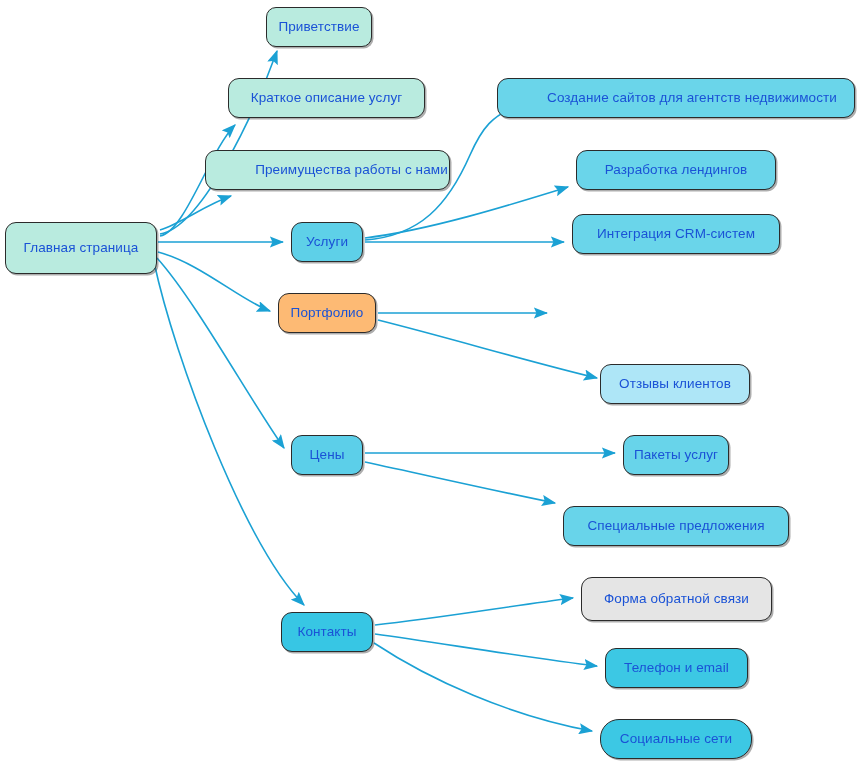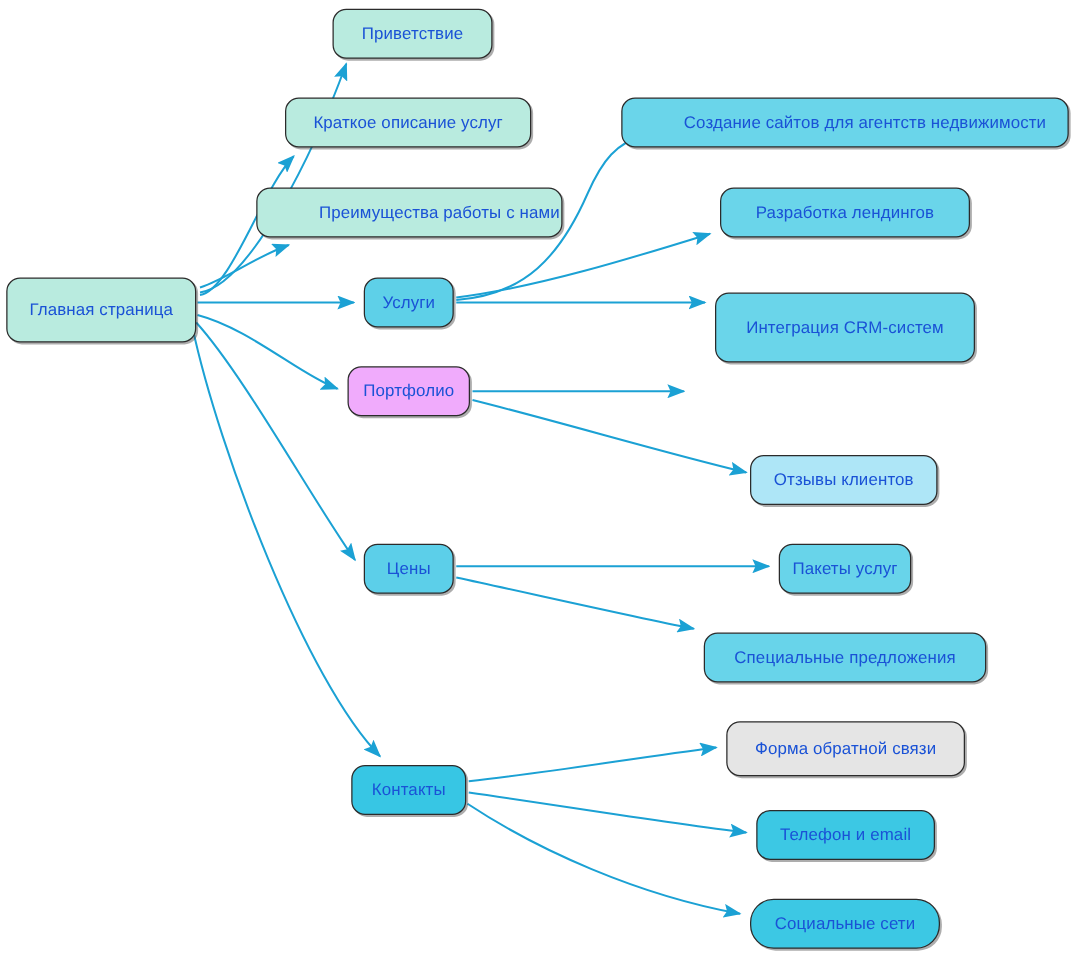--- a/index.html
+++ b/index.html
@@ -83,42 +83,42 @@
         <path d="M 375,625 C 440,618 510,606 573,598" fill="none" stroke="#1ba1d4" stroke-width="1.6" marker-end="url(#arrowhead)"></path>
         <path d="M 375,634 C 440,643 530,658 597,666" fill="none" stroke="#1ba1d4" stroke-width="1.6" marker-end="url(#arrowhead)"></path>
         <path d="M 374,643 C 430,680 510,716 592,731" fill="none" stroke="#1ba1d4" stroke-width="1.6" marker-end="url(#arrowhead)"></path>
       </g>
   </svg>
 
   <div id="node-layer">
       <div class="node" style="left: 5px; top: 222px; width: 152px; height: 52px; background: rgb(185, 235, 223); border-color: rgb(43, 43, 43);">
         <span class="node-label" style="color: rgb(26, 82, 214);">Главная страница</span>
       </div>
-      <div class="node" style="left: 266px; top: 7px; width: 128px; height: 40px; background: rgb(185, 235, 223); border-color: rgb(43, 43, 43);">
+      <div class="node" style="left: 266px; top: 7px; width: 106px; height: 40px; background: rgb(185, 235, 223); border-color: rgb(43, 43, 43); border-radius: 10px;">
         <span class="node-label" style="color: rgb(26, 82, 214);">Приветствие</span>
       </div>
       <div class="node" style="left: 228px; top: 78px; width: 197px; height: 40px; background: rgb(185, 235, 223); border-color: rgb(43, 43, 43);">
         <span class="node-label" style="color: rgb(26, 82, 214);">Краткое описание услуг</span>
       </div>
       <div class="node" style="left: 205px; top: 150px; width: 245px; height: 40px; background: rgb(185, 235, 223); border-color: rgb(43, 43, 43);">
         <span class="node-label" style="color: rgb(26, 82, 214); margin-left: 48px;">Преимущества работы с нами</span>
       </div>
       <div class="node" style="left: 291px; top: 222px; width: 72px; height: 40px; background: rgb(94, 208, 232); border-color: rgb(43, 43, 43);">
         <span class="node-label" style="color: rgb(26, 82, 214);">Услуги</span>
       </div>
       <div class="node" style="left: 497px; top: 78px; width: 358px; height: 40px; background: rgb(106, 213, 234); border-color: rgb(43, 43, 43); padding-left: 32px;">
         <span class="node-label" style="color: rgb(26, 82, 214);">Создание сайтов для агентств недвижимости</span>
       </div>
       <div class="node" style="left: 576px; top: 150px; width: 200px; height: 40px; background: rgb(106, 213, 234); border-color: rgb(43, 43, 43);">
         <span class="node-label" style="color: rgb(26, 82, 214);">Разработка лендингов</span>
       </div>
-      <div class="node" style="left: 572px; top: 234px; width: 208px; height: 56px; background: rgb(106, 213, 234); border-color: rgb(43, 43, 43);">
+      <div class="node" style="left: 572px; top: 214px; width: 208px; height: 40px; background: rgb(106, 213, 234); border-color: rgb(43, 43, 43);">
         <span class="node-label" style="color: rgb(26, 82, 214);">Интеграция CRM-систем</span>
       </div>
-      <div class="node" style="left: 278px; top: 293px; width: 98px; height: 40px; background: #f0abfc; border-color: rgb(43, 43, 43);">
+      <div class="node" style="left: 278px; top: 293px; width: 98px; height: 40px; background: #fdba74; border-color: rgb(43, 43, 43);">
         <span class="node-label" style="color: rgb(26, 82, 214);">Портфолио</span>
       </div>
       <div class="node" style="left: 600px; top: 364px; width: 150px; height: 40px; background: rgb(174, 230, 247); border-color: rgb(43, 43, 43);">
         <span class="node-label" style="color: rgb(26, 82, 214);">Отзывы клиентов</span>
       </div>
       <div class="node" style="left: 623px; top: 435px; width: 106px; height: 40px; background: rgb(104, 212, 234); border-color: rgb(43, 43, 43);">
         <span class="node-label" style="color: rgb(26, 82, 214);">Пакеты услуг</span>
       </div>
       <div class="node" style="left: 291px; top: 435px; width: 72px; height: 40px; background: rgb(92, 207, 233); border-color: rgb(43, 43, 43);">
         <span class="node-label" style="color: rgb(26, 82, 214);">Цены</span>

